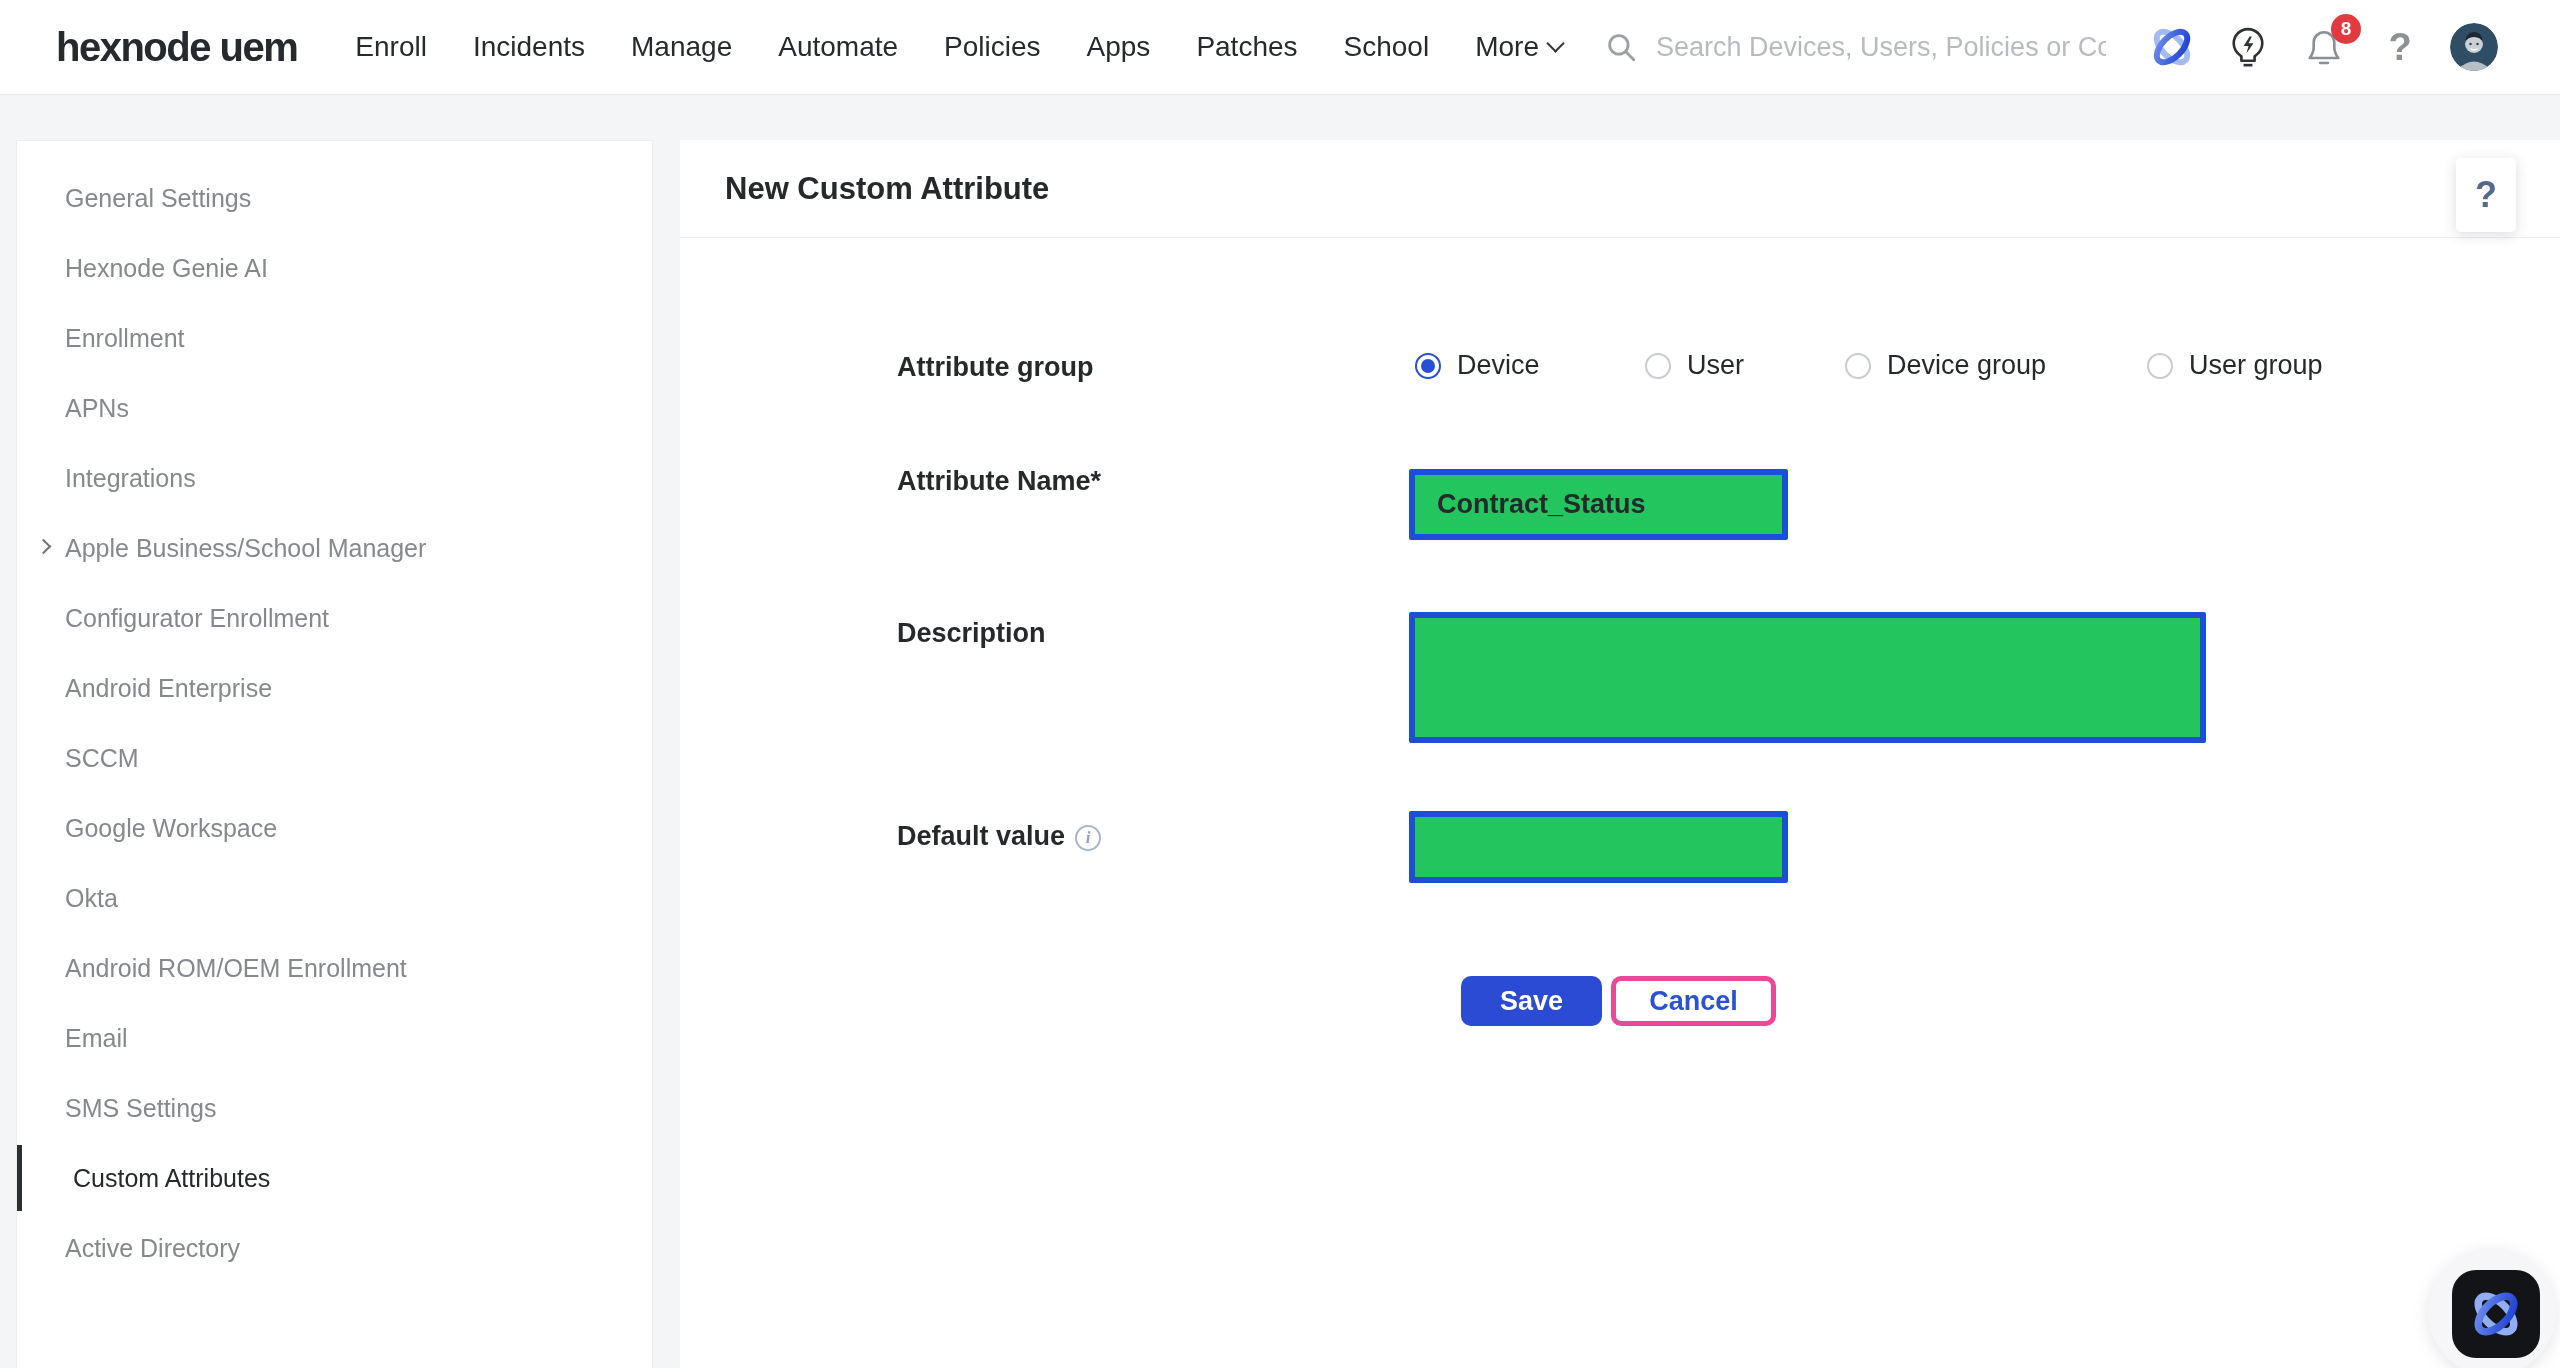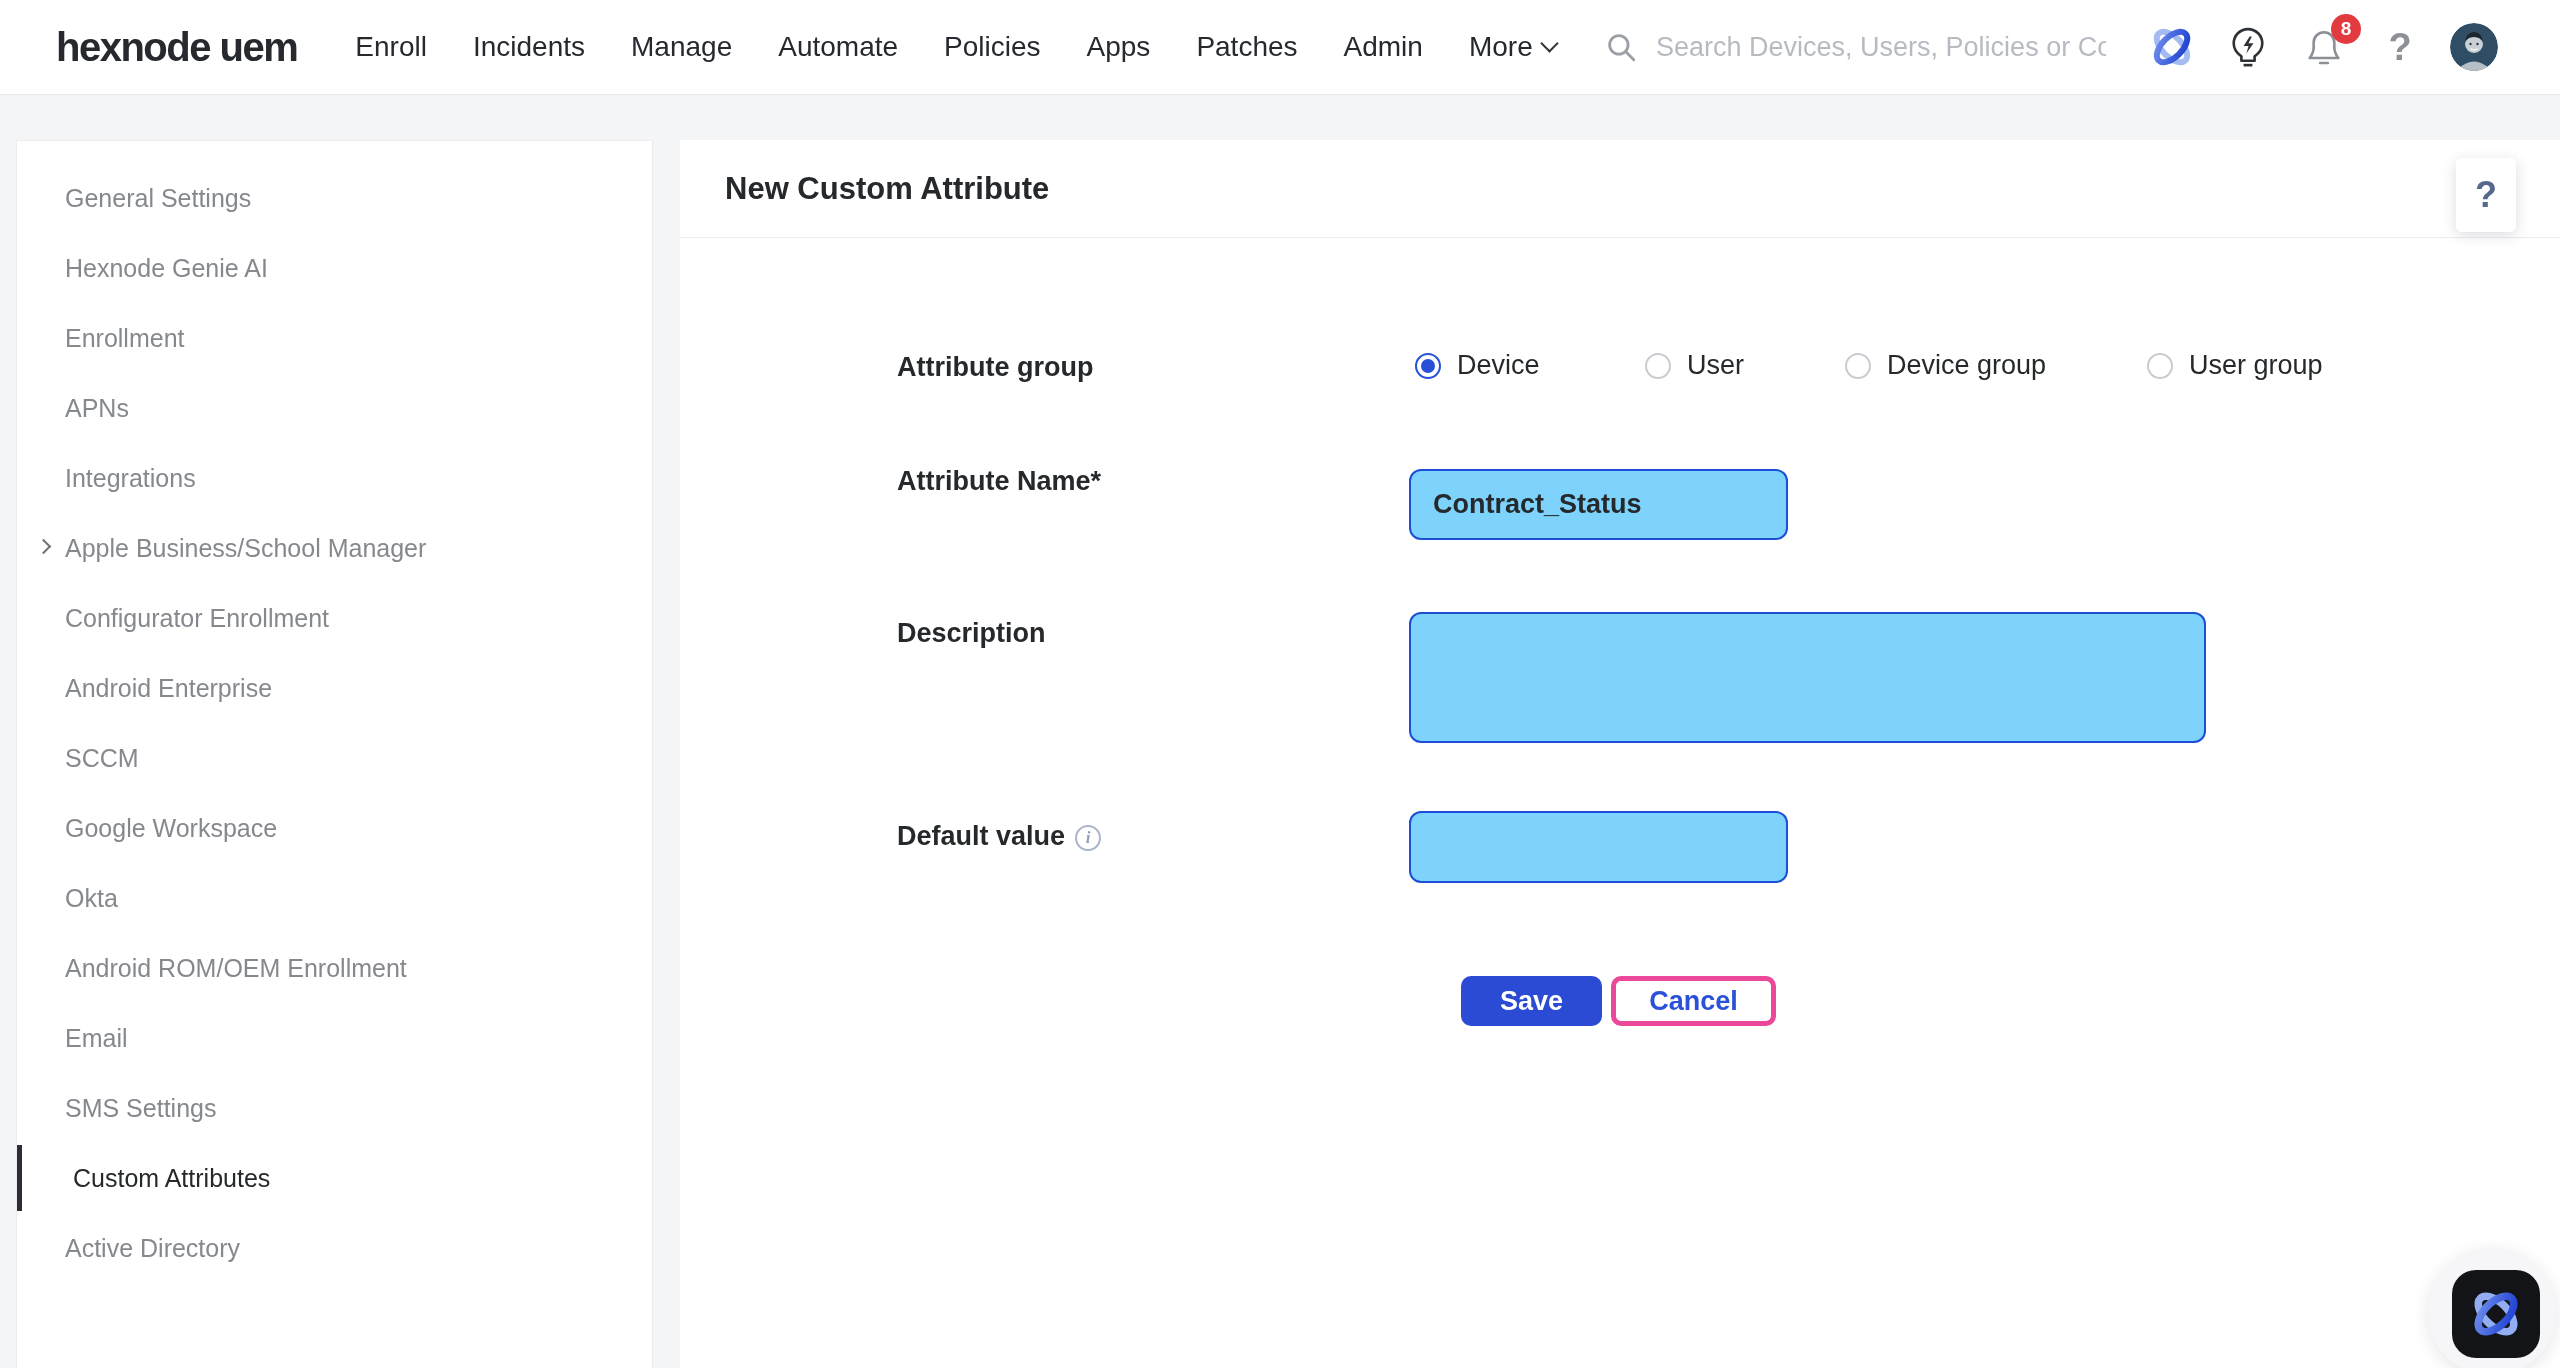--- a/index.html
+++ b/index.html
@@ -65,21 +65,21 @@
   .radio-opt { position:absolute; top:0; display:flex; align-items:center; gap:16px; cursor:pointer; }
   .radio-opt:nth-of-type(1){ left:735px; } .radio-opt:nth-of-type(2){ left:965px; }
   .radio-opt:nth-of-type(3){ left:1165px; } .radio-opt:nth-of-type(4){ left:1467px; }
   .radio-circle { width:26px; height:26px; border-radius:50%; border:2px solid #c8cbd0; background:#fff;
                   position:relative; flex:none; }
   .radio-opt.selected .radio-circle { border-color:#2750d6; }
   .radio-opt.selected .radio-circle::after { content:""; position:absolute; left:4px; top:4px;
                   width:14px; height:14px; border-radius:50%; background:#2750d6; }
   .radio-lbl { font-size:27px; color:#26292b; font-weight:500; }
 
-  .ctl { position:absolute; border:2px solid #1d4ed8; border-radius:12px; background:#7dd3fc;
+  .ctl { position:absolute; border:6px solid #1d4ed8; border-radius:2px; background:#22c55e;
          font-family:"Liberation Sans",sans-serif; outline:none; }
   .in-name    { left:729px; top:329px; width:379px; height:71px; padding:0 22px; font-size:27px;
                 font-weight:600; color:#26292b; }
   .in-desc    { left:729px; top:472px; width:797px; height:131px; resize:none; padding:14px 20px;
                 font-size:26px; color:#26292b; }
   .in-default { left:729px; top:671px; width:379px; height:72px; padding:0 22px; font-size:26px; color:#26292b; }
 
   .btn { position:absolute; top:836px; height:50px; border-radius:10px; font-size:27px; font-weight:600;
          display:flex; align-items:center; justify-content:center; cursor:pointer; border:none;
          font-family:"Liberation Sans",sans-serif; }
@@ -127,21 +127,21 @@
         <div class="nav-item">
           <span>Policies</span>
         </div>
         <div class="nav-item">
           <span>Apps</span>
         </div>
         <div class="nav-item">
           <span>Patches</span>
         </div>
         <div class="nav-item">
-          <span>Admin</span>
+          <span>School</span>
         </div>
         <div class="nav-item">
           <span>More</span>
           <span class="chev-down"></span>
         </div>
       </nav>
 
     <div class="search">
       <svg width="34" height="34" viewBox="0 0 24 24" fill="none" stroke="#9aa0a6" stroke-width="2" stroke-linecap="round">
         <circle cx="10.5" cy="10.5" r="6.5"></circle>

